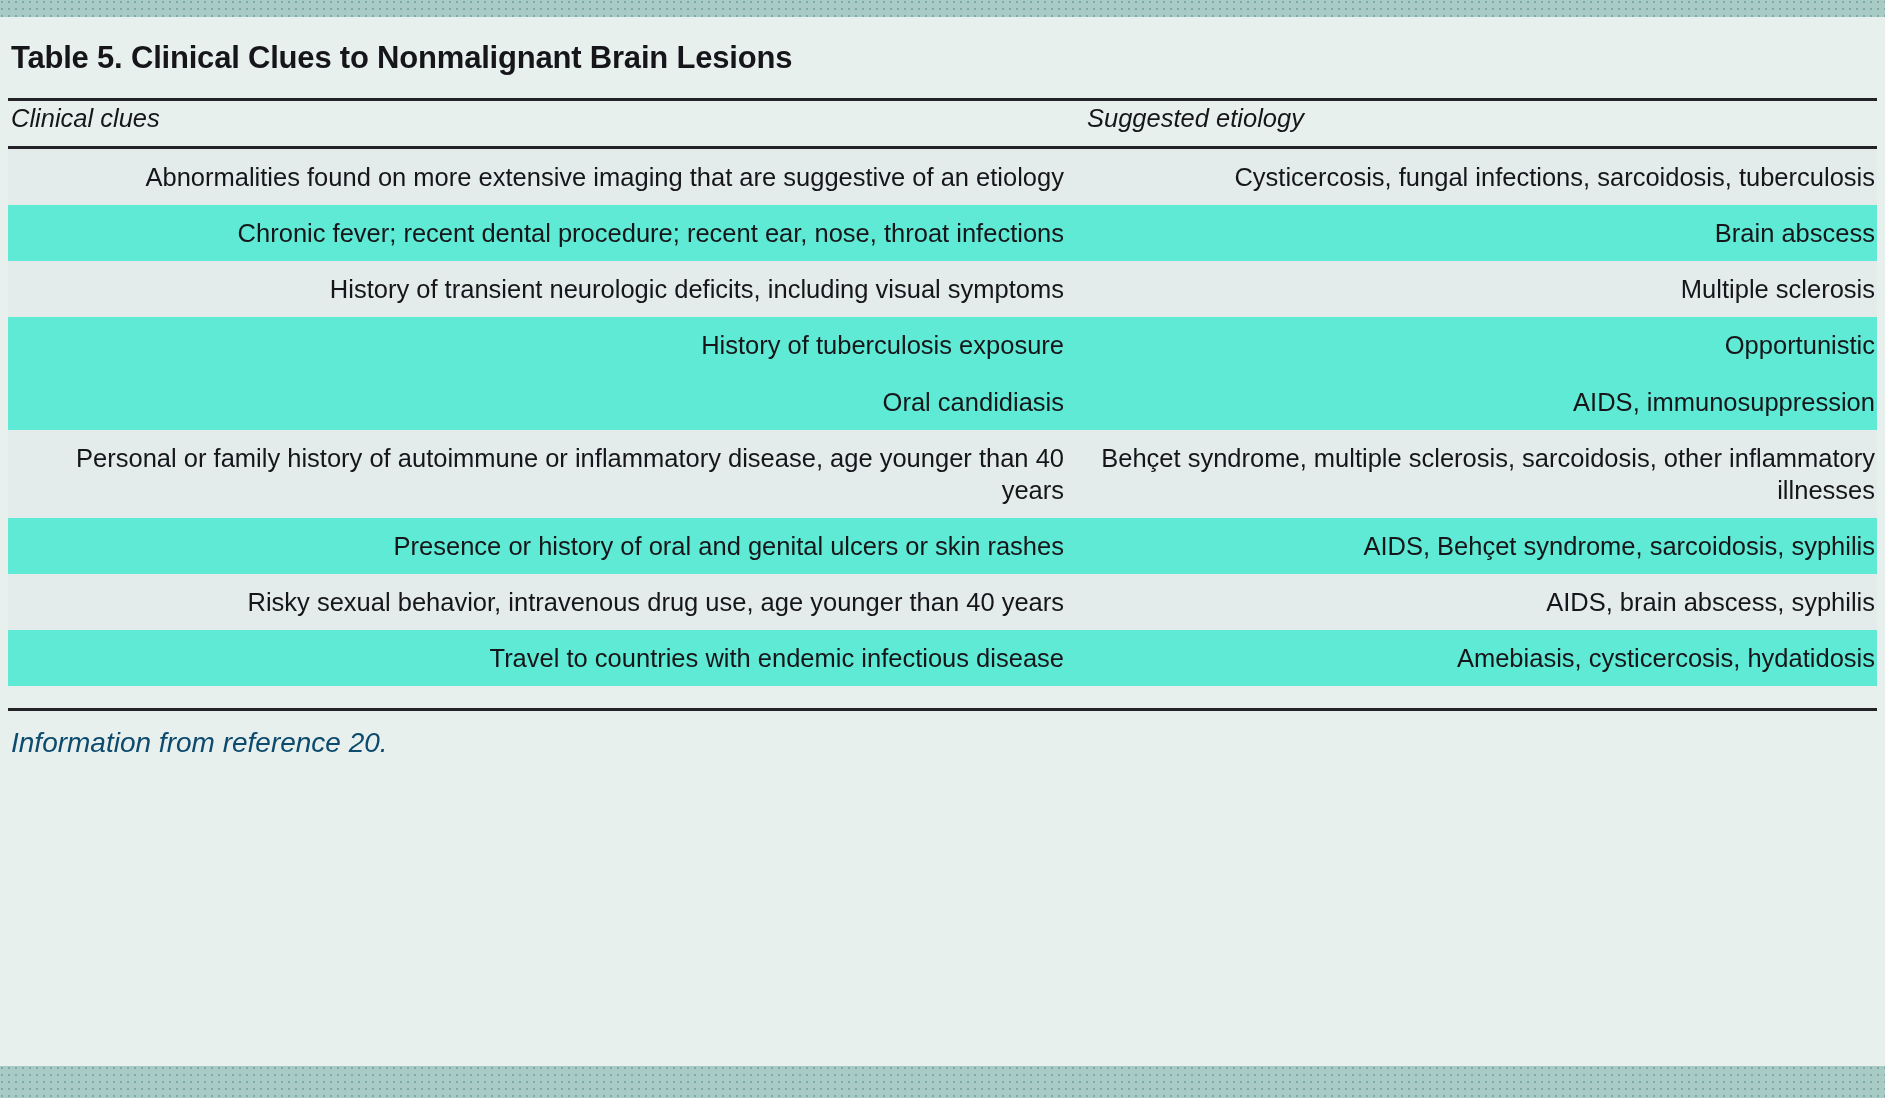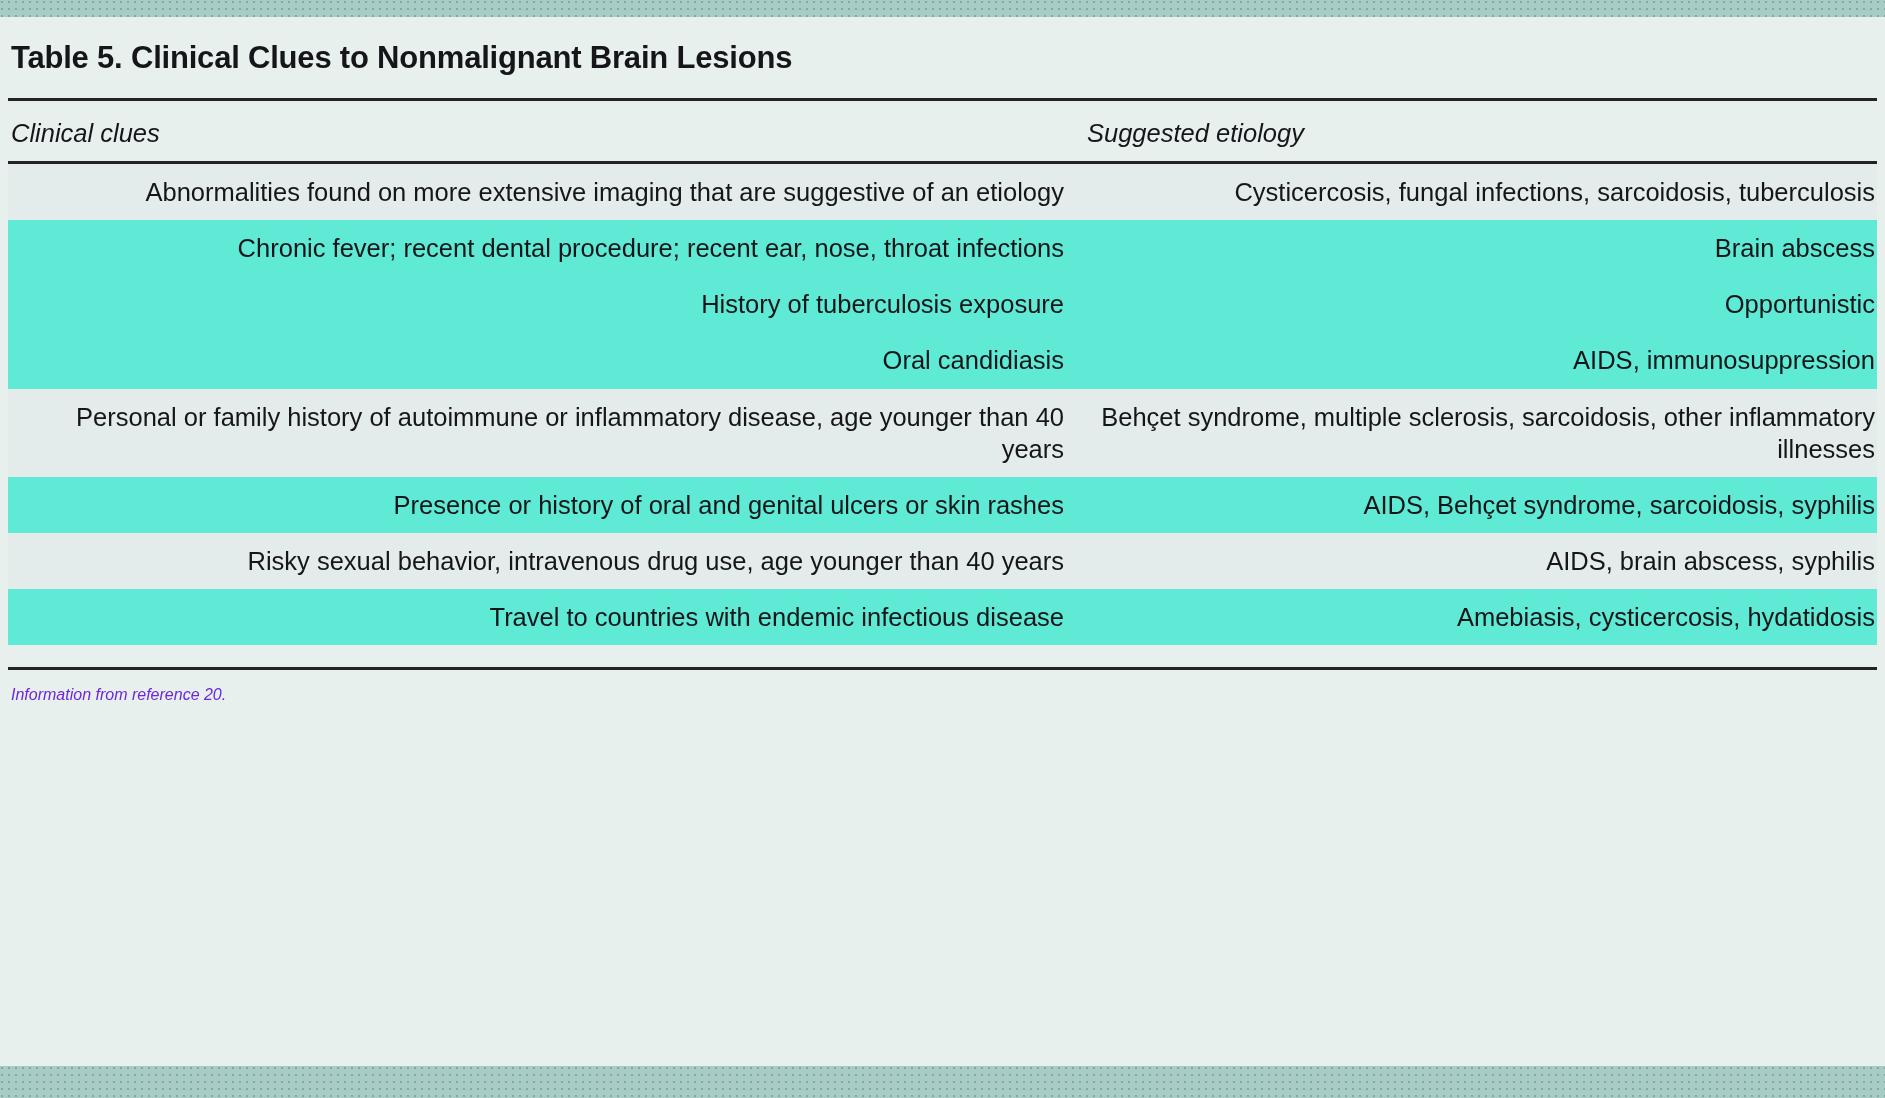--- a/index.html
+++ b/index.html
@@ -73,21 +73,21 @@
   }
   table.clues col.c1 { width: 1070px; }
   table.clues col.c2 { width: auto; }
 
   table.clues th {
     font-size: 25.5px;
     font-style: italic;
     font-weight: normal;
     color: #16161a;
     text-align: left;
-    padding: 18px 0 13px 3px;
+    padding: 3px 0 13px 3px;
     vertical-align: top;
     background: transparent;
   }
   table.clues th.c2cell { padding-left: 9px; }
 
   table.clues td {
     font-size: 25.5px;
     color: #16161a;
     text-align: right;
     vertical-align: top;
@@ -105,23 +105,23 @@
   .hang {
     display: block;
     padding-left: 26px;
     text-indent: -26px;
   }
 
   .footnote-wrap {
     background: #e8f0ee;
   }
   .footnote {
-    font-size: 16px;
+    font-size: 28px;
     font-style: italic;
-    color: #6d28d9;
+    color: #0c4a6e;
     padding: 16px 0 0 3px;
   }
 </style>
 </head>
 <body>
 
 <div class="page">
 
   <div class="band top"></div>
 
@@ -161,20 +161,28 @@
             </td>
         </tr>
         <tr class="plain">
           <td>
               <span class="hang">Chronic fever; recent dental procedure; recent ear, nose, throat infections</span>
             </td>
           <td class="c2cell">
               <span class="hang">Brain abscess</span>
             </td>
         </tr>
+        <tr class="shade">
+          <td>
+              <span class="hang">History of transient neurologic deficits, including visual symptoms</span>
+            </td>
+          <td class="c2cell">
+              <span class="hang">Multiple sclerosis</span>
+            </td>
+        </tr>
         <tr class="plain">
           <td>
               <span class="hang">History of tuberculosis exposure</span>
             </td>
           <td class="c2cell">
               <span class="hang">Opportunistic</span>
             </td>
         </tr>
         <tr class="plain">
           <td>

